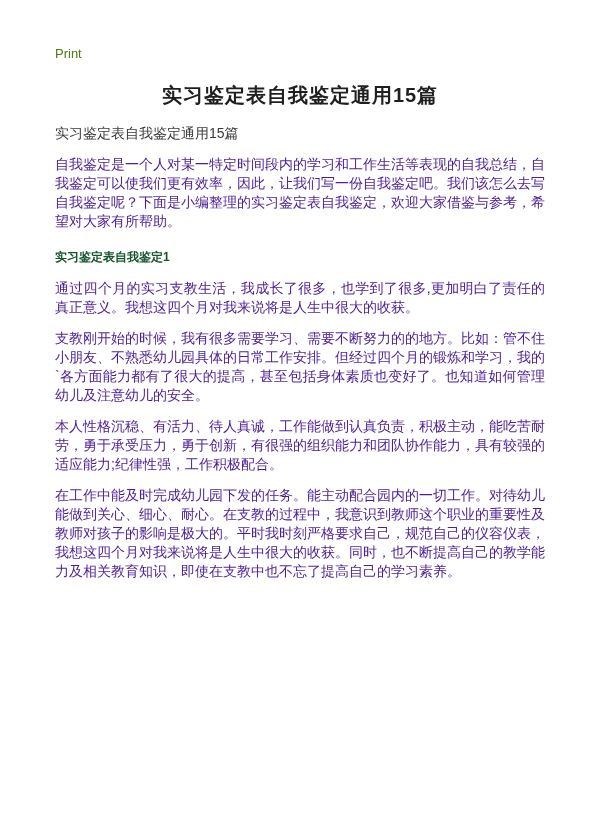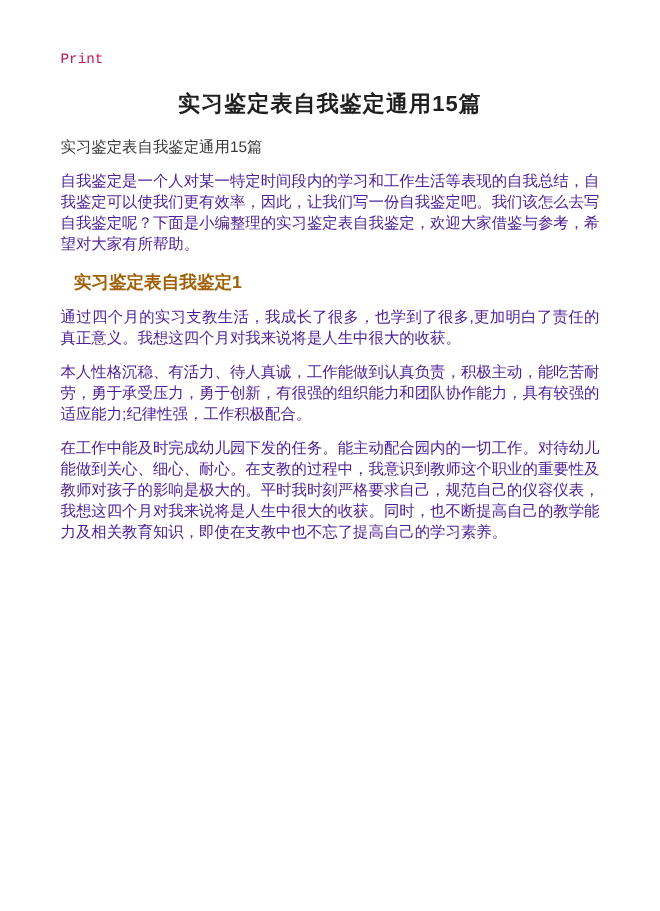--- a/index.html
+++ b/index.html
@@ -14,23 +14,23 @@
     font-family: "Liberation Sans", "DejaVu Sans", sans-serif;
   }
   .page {
     box-sizing: border-box;
     width: 600px;
     height: 828px;
     padding: 44px 55px 0 55px;
     background: #ffffff;
   }
   .print-label {
-    font-family: Liberation Mono, monospace;
+    font-family: Liberation Sans, sans-serif;
     font-size: 13px;
-    color: #be185d;
+    color: #4d7c0f;
     line-height: 14px;
     display: inline-block;
   }
   .doc-title {
     text-align: center;
     font-size: 20px;
     font-weight: bold;
     color: #1f1f1f;
     margin: 21px 0 0 0;
     line-height: 24px;
@@ -44,25 +44,25 @@
   }
   .para {
     font-size: 14px;
     color: #4c1d95;
     line-height: 19px;
     text-align: justify;
     margin: 0;
     margin-top: 12px;
   }
   .section-heading {
-    font-size: 16px;
+    font-size: 12px;
     font-weight: bold;
-    color: #a16207;
+    color: #14532d;
     line-height: 19px;
-    margin: 12px;
+    margin: 0;
     margin-top: 17px;
   }
   .intro {
     margin-top: 12px;
   }
 </style>
 </head>
 <body>
 
 <div class="page">
@@ -73,19 +73,20 @@
 
   <div class="doc-subtitle">实习鉴定表自我鉴定通用15篇</div>
 
   <p class="para intro">自我鉴定是一个人对某一特定时间段内的学习和工作生活等表现的自我总结，自我鉴定可以使我们更有效率，因此，让我们写一份自我鉴定吧。我们该怎么去写自我鉴定呢？下面是小编整理的实习鉴定表自我鉴定，欢迎大家借鉴与参考，希望对大家有所帮助。</p>
 
   <h2 class="section-heading">实习鉴定表自我鉴定1</h2>
 
   <p class="para">通过四个月的实习支教生活，我成长了很多，也学到了很多,更加明白了责任的真正意义。我想这四个月对我来说将是人生中很大的收获。</p>
 
 
+  <p class="para">支教刚开始的时候，我有很多需要学习、需要不断努力的的地方。比如：管不住小朋友、不熟悉幼儿园具体的日常工作安排。但经过四个月的锻炼和学习，我的`各方面能力都有了很大的提高，甚至包括身体素质也变好了。也知道如何管理幼儿及注意幼儿的安全。</p>
 
   <p class="para">本人性格沉稳、有活力、待人真诚，工作能做到认真负责，积极主动，能吃苦耐劳，勇于承受压力，勇于创新，有很强的组织能力和团队协作能力，具有较强的适应能力;纪律性强，工作积极配合。</p>
 
   <p class="para">在工作中能及时完成幼儿园下发的任务。能主动配合园内的一切工作。对待幼儿能做到关心、细心、耐心。在支教的过程中，我意识到教师这个职业的重要性及教师对孩子的影响是极大的。平时我时刻严格要求自己，规范自己的仪容仪表，我想这四个月对我来说将是人生中很大的收获。同时，也不断提高自己的教学能力及相关教育知识，即使在支教中也不忘了提高自己的学习素养。</p>
 
 
 </div>
 
 </body></html>

